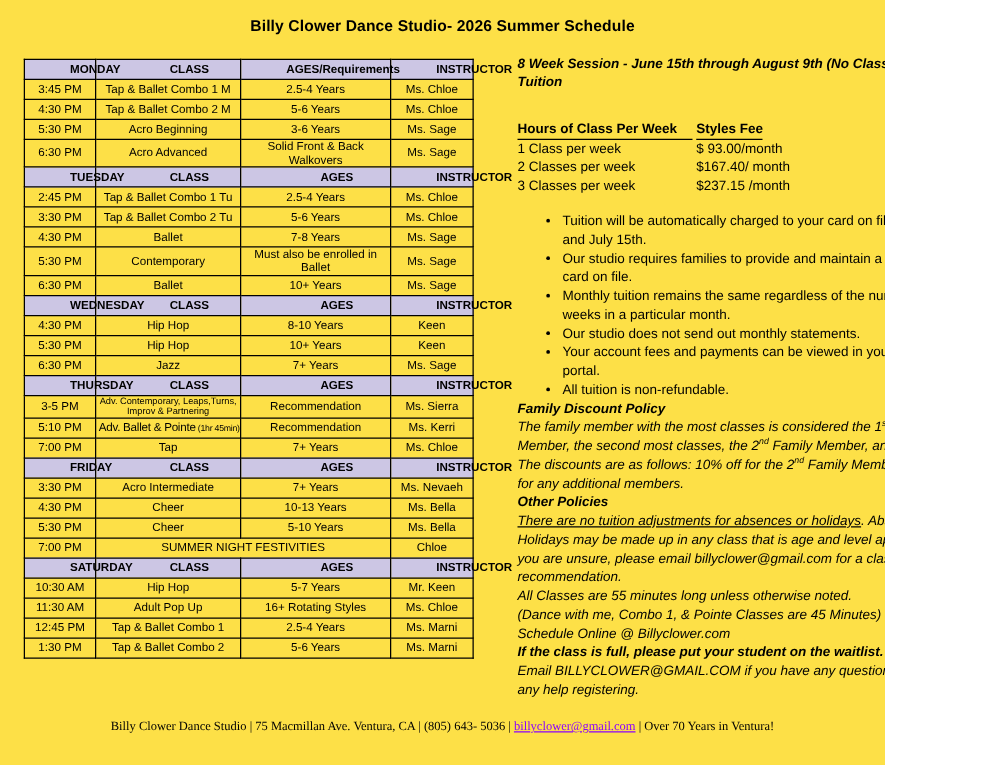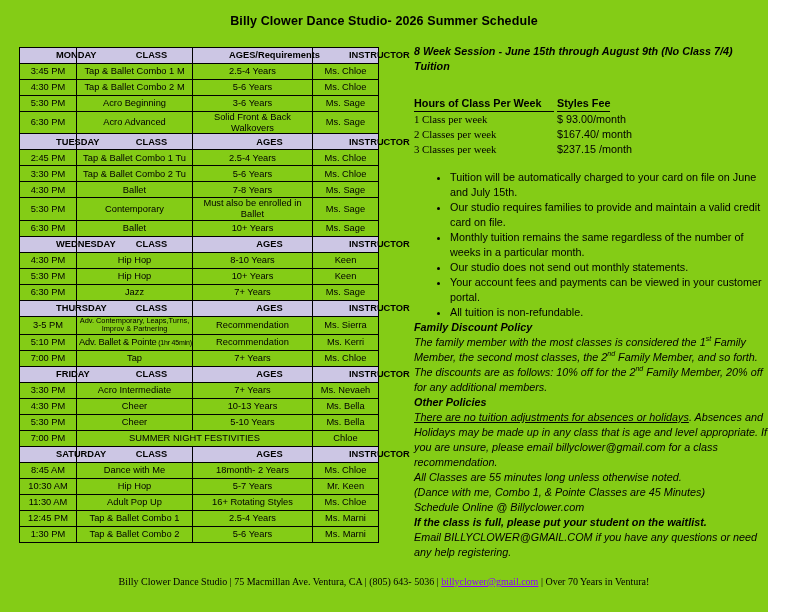--- a/index.html
+++ b/index.html
@@ -1,16 +1,16 @@
 <!DOCTYPE html>
 <html style="--header-bg: #ccc6e4; --link-color: #8b00ff;"><head>
 <meta charset="utf-8">
 <style>
   html,body{margin:0;padding:0;background:#ffffff;}
-  .page{position:relative;width:768px;height:612px;background:#84cc16;
+  .page{position:relative;width:708px;height:612px;background:#fde047;
         font-family:"Liberation Sans",sans-serif;color:#000;overflow:hidden;}
 
   .title{position:absolute;top:14px;left:0;width:100%;text-align:center;
          font-size:12.5px;font-weight:bold;letter-spacing:.1px;}
 
   
   table.schedule{position:absolute;left:19px;top:47px;width:359px;
                  border-collapse:collapse;table-layout:fixed;
                  font-size:9.3px;text-align:center;}
   table.schedule td{border:1px solid #000;height:15px;padding:0 2px;
@@ -23,21 +23,21 @@
   
   .right-col{position:absolute;left:414px;top:44px;width:362px;
              font-size:10.8px;line-height:15px;}
   .right-col p{margin:0;font-style:italic;}
   .bold{font-weight:bold;}
   .mt{margin-top:15px;}
   .tuition-cols{display:flex;font-weight:bold;margin-top:22px;}
   .tuition-cols .c1{width:140px;border-bottom:1.5px solid #000;margin-right:3px;}
   .tuition-cols .c2{border-bottom:1.5px solid #000;}
   .fee-row{display:flex;}
-  .fee-row .c1{width:143px;font-family:Liberation Serif, serif;}
+  .fee-row .c1{width:143px;}
   ul.bullets{margin:13px 0 0 0;padding-left:36px;}
   ul.bullets li{margin:0;}
   sup{font-size:7px;line-height:0;vertical-align:super;}
   .underline{text-decoration:underline;}
 
   
   .footer{position:absolute;top:576px;left:0;width:100%;text-align:center;
           font-family:"Liberation Serif",serif;font-size:10px;}
   .footer a{color:var(--link-color,#8b00ff);text-decoration:underline;cursor:pointer;}
 </style>
@@ -199,26 +199,20 @@
           <td colspan="2">SUMMER NIGHT FESTIVITIES</td>
           <td>Chloe</td>
         </tr>
         <tr class="day-header">
           <td>SATURDAY</td>
           <td>CLASS</td>
           <td>AGES</td>
           <td>INSTRUCTOR</td>
         </tr>
         <tr>
-          <td>8:45 AM</td>
-          <td>Dance with Me</td>
-          <td>18month- 2 Years</td>
-          <td>Ms. Chloe</td>
-        </tr>
-        <tr>
           <td>10:30 AM</td>
           <td>Hip Hop</td>
           <td>5-7 Years</td>
           <td>Mr. Keen</td>
         </tr>
         <tr>
           <td>11:30 AM</td>
           <td>Adult Pop Up</td>
           <td>16+ Rotating Styles</td>
           <td>Ms. Chloe</td>

